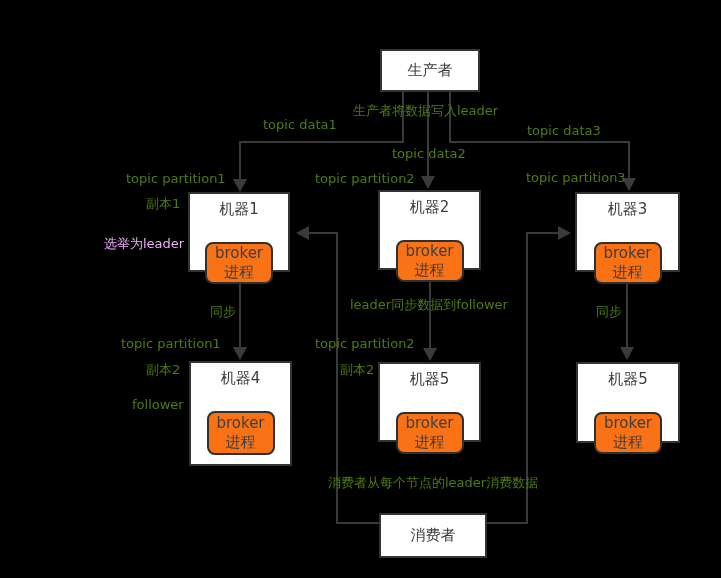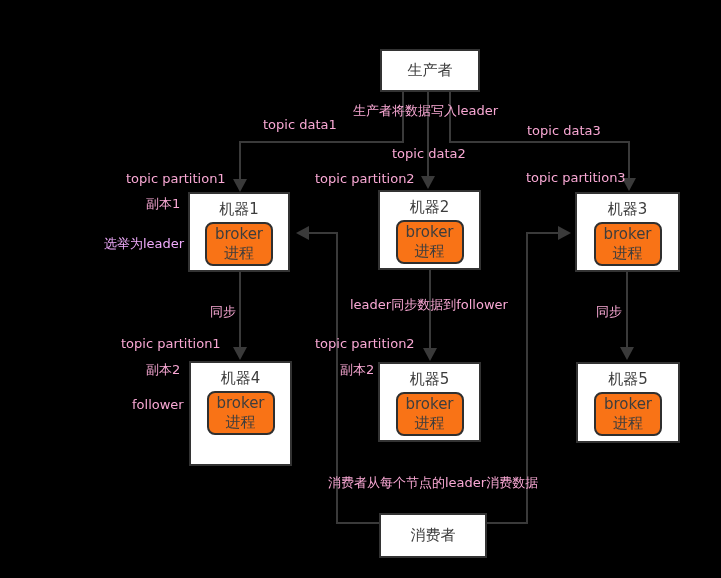--- a/index.html
+++ b/index.html
@@ -18,37 +18,38 @@
     border:2px solid #333333;color:#3d3d3d;box-sizing:border-box;
     display:flex;align-items:center;justify-content:center;
     font-size:15px;
   }
   .producer{left:380px;top:49px;width:100px;height:43px;}
   .consumer{left:379px;top:513px;width:108px;height:45px;}
 
   .machine{
     flex-direction:column;justify-content:flex-start;
     padding-top:5px;
+    gap:20px;
   }
   .m1{left:188px;top:192px;width:102px;height:80px;}
   .m2{left:378px;top:190px;width:103px;height:80px;}
   .m3{left:575px;top:192px;width:105px;height:80px;}
   .m4{left:189px;top:361px;width:103px;height:105px;}
   .m5{left:378px;top:362px;width:103px;height:80px;}
   .m6{left:576px;top:362px;width:104px;height:81px;}
   .machine-title{font-size:15px;line-height:20px;}
   .broker{
     margin-top:3px;width:68px;height:44px;box-sizing:border-box;
     border:2px solid #2f2f2f;border-radius:8px;background:#f97316;
     display:flex;flex-direction:column;align-items:center;justify-content:center;
     font-size:15px;line-height:19px;color:#3d3d3d;
   }
 
   .lbl{
-    position:absolute;z-index:2;color:#f9a8d4;font-size:13px;
+    position:absolute;z-index:2;color:#4d7c0f;font-size:13px;
     white-space:nowrap;line-height:15px;
   }
   .lbl-producer-write{left:353px;top:103px;}
   .lbl-topic-data1{left:263px;top:117px;}
   .lbl-topic-data2{left:392px;top:146px;}
   .lbl-topic-data3{left:527px;top:102px;margin-top:21px;}
   .lbl-tp1-top{left:126px;top:171px;}
   .lbl-tp2-top{left:315px;top:171px;}
   .lbl-tp3{left:514px;top:170px;margin-left:12px;}
   .lbl-replica1{left:146px;top:196px;}

